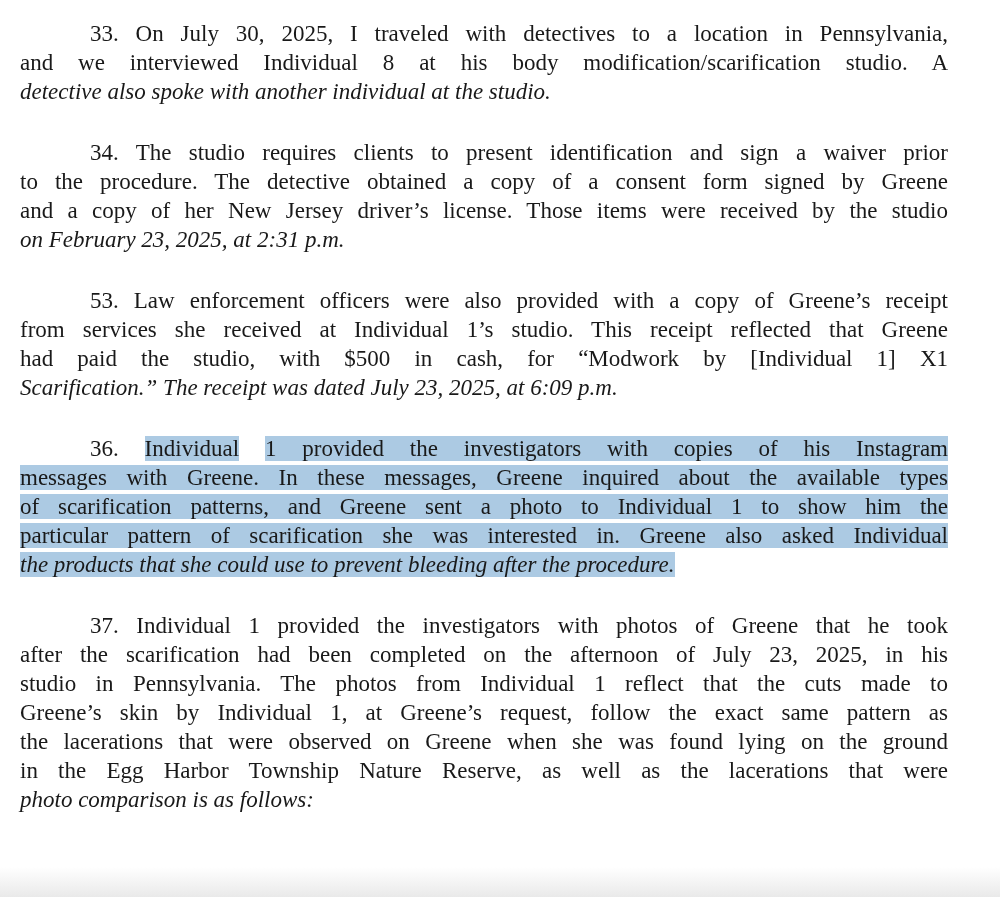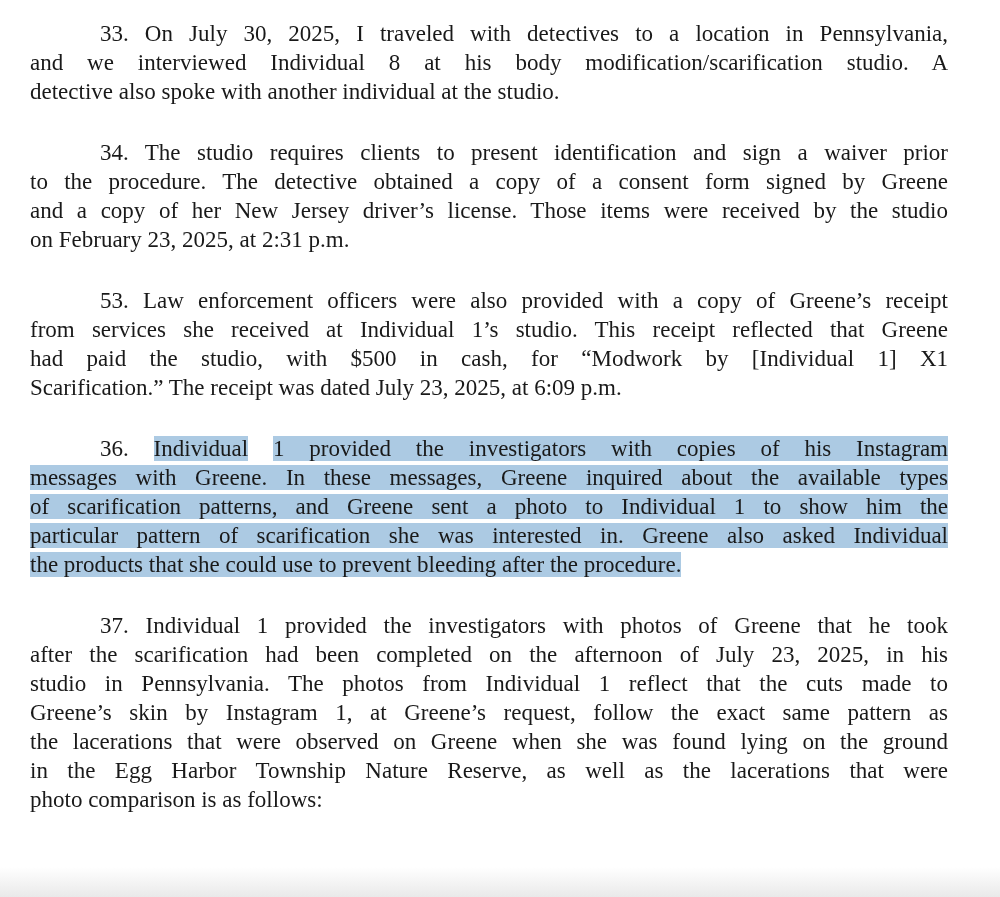--- a/index.html
+++ b/index.html
@@ -11,36 +11,37 @@
     height: 897px;
     background: #ffffff;
     font-family: "Liberation Serif", "DejaVu Serif", serif;
     font-size: 23px;
     color: #191919;
     overflow: hidden;
     position: relative;
     -webkit-font-smoothing: antialiased;
   }
   .doc {
-    padding: 19px 52px 0 30px;
+    padding: 19px 52px 0 20px;
   }
   .para {
     margin: 0 0 32px 0;
   }
   .line {
     line-height: 29px;
     height: 29px;
     white-space: nowrap;
     text-align: justify;
     text-align-last: justify;
     text-justify: inter-word;
   }
   .line.last {
     text-align: left;
     text-align-last: left;
+    font-style: italic;
   }
   .line.indent {
     padding-left: 70px;
   }
   .seg {
     display: inline;
   }
   .seg.hl {
     background-color: var(--hl, #accae3);
     box-decoration-break: clone;
@@ -81,21 +82,21 @@
         <div class="line indent"><span class="seg">36. </span><span class="seg hl">Individual</span><span class="seg"> </span><span class="seg hl">1 provided the investigators with copies of his Instagram</span></div>
         <div class="line"><span class="seg hl">messages with Greene. In these messages, Greene inquired about the available types</span></div>
         <div class="line"><span class="seg hl">of scarification patterns, and Greene sent a photo to Individual 1 to show him the</span></div>
         <div class="line"><span class="seg hl">particular pattern of scarification she was interested in. Greene also asked Individual</span></div>
         <div class="line last"><span class="seg hl">the products that she could use to prevent bleeding after the procedure.</span></div>
       </div>
       <div class="para">
         <div class="line indent"><span class="seg">37. Individual 1 provided the investigators with photos of Greene that he took</span></div>
         <div class="line"><span class="seg">after the scarification had been completed on the afternoon of July 23, 2025, in his</span></div>
         <div class="line"><span class="seg">studio in Pennsylvania.  The photos from Individual 1 reflect that the cuts made to</span></div>
-        <div class="line"><span class="seg">Greene’s skin by Instagram 1, at Greene’s request, follow the exact same pattern as</span></div>
+        <div class="line"><span class="seg">Greene’s skin by Individual 1, at Greene’s request, follow the exact same pattern as</span></div>
         <div class="line"><span class="seg">the lacerations that were observed on Greene when she was found lying on the ground</span></div>
         <div class="line"><span class="seg">in the Egg Harbor Township Nature Reserve, as well as the lacerations that were</span></div>
         <div class="line last"><span class="seg">photo comparison is as follows:</span></div>
       </div>
     </div>
 </div>
 
 <div class="bottom-fade"></div>
 
 </body></html>

